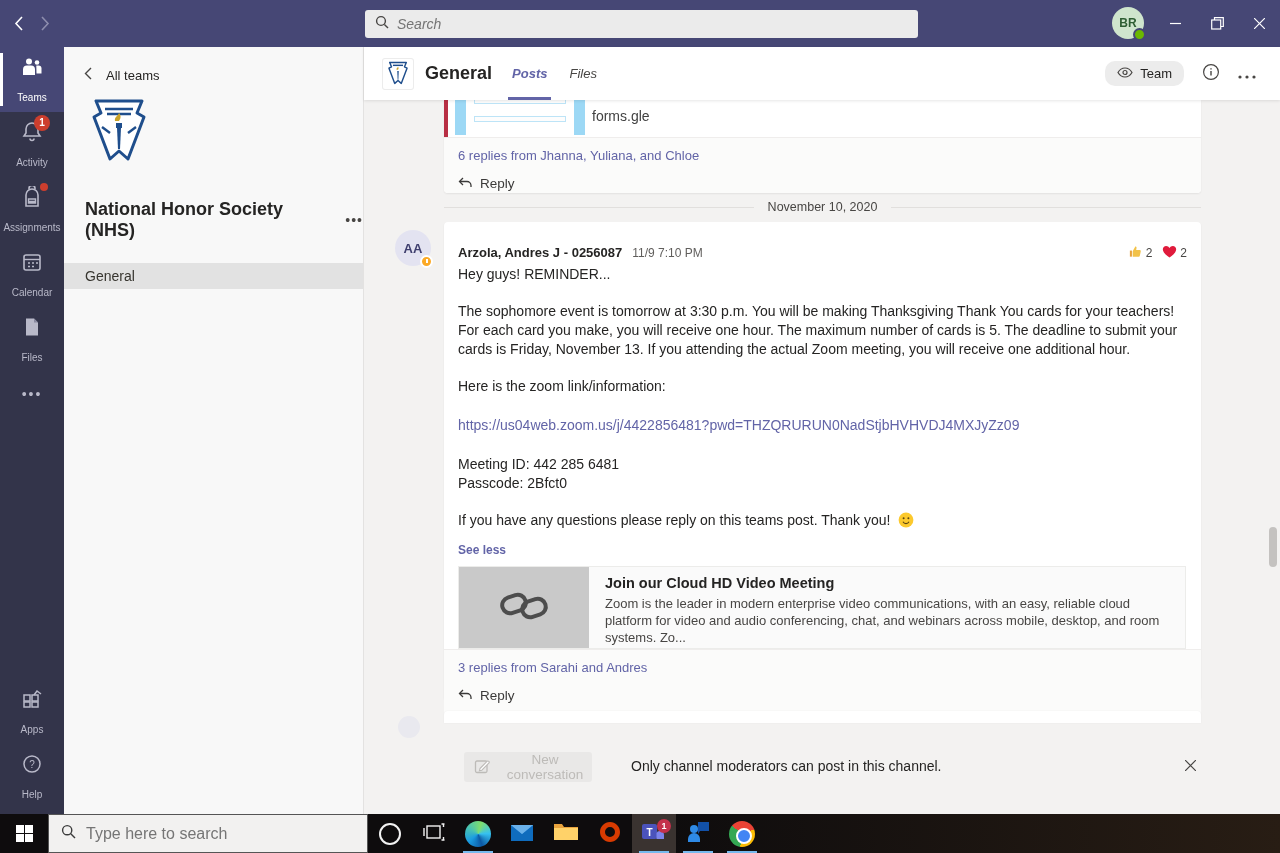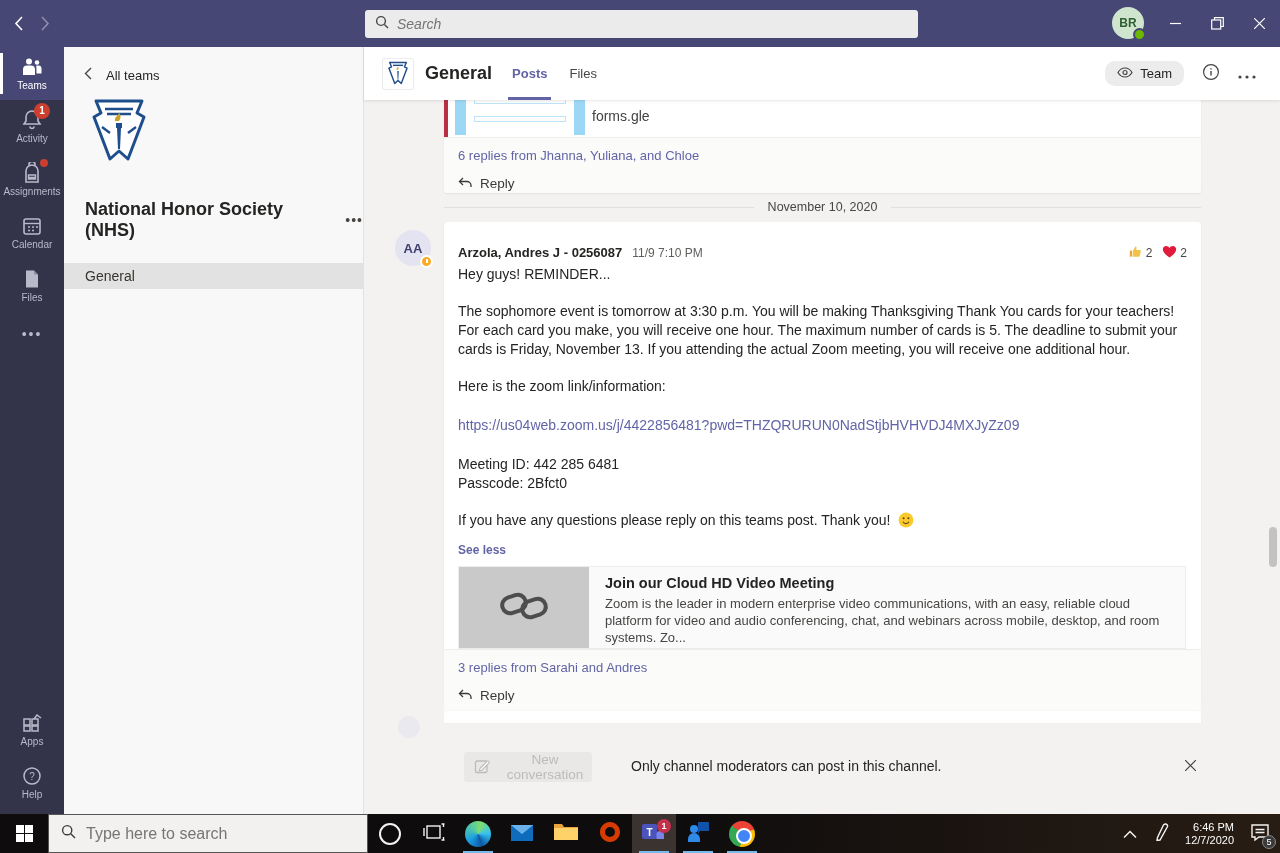--- a/index.html
+++ b/index.html
@@ -21,21 +21,21 @@
   .win-controls { position:absolute; right:0; top:0; height:47px; display:flex; }
   .win-btn { width:42px; height:47px; display:flex; align-items:center; justify-content:center; }
 
   
   .app-body { display:flex; height:767px; }
 
   
   .rail { width:64px; background:#33344a; display:flex; flex-direction:column; align-items:stretch; color:#b9b9c9; }
   .rail-item { position:relative; padding:8px 0 9px; text-align:center; cursor:pointer; }
   .rail-item .ico { height:24px; display:flex; align-items:center; justify-content:center; }
-  .rail-item .lbl { font-size:10px; margin-top:1px; color:#b9b9c9; }
+  .rail-item .lbl { font-size:10px; margin-top:13px; color:#b9b9c9; }
   .rail-item.active { background:#464775; }
   .rail-item.active::before { content:""; position:absolute; left:0; top:6px; bottom:6px; width:3px; background:#fff; }
   .rail-item.active .lbl { color:#fff; }
   .rail-badge { position:absolute; top:3px; left:34px; min-width:16px; height:16px; border-radius:8px; background:#cc3e2e;
     color:#fff; font-size:10px; font-weight:bold; line-height:16px; padding:0 3px; }
   .rail-dot { position:absolute; top:6px; left:40px; width:8px; height:8px; border-radius:50%; background:#cc3e2e; }
   .rail-more { text-align:center; color:#b9b9c9; font-size:14px; letter-spacing:2px; padding:14px 0; cursor:pointer; }
   .rail-spacer { flex:1; }
 
   
@@ -49,21 +49,21 @@
     padding-left:21px; font-size:14px; color:#37352f; cursor:pointer; }
 
   
   .main { flex:1; position:relative; background:#f3f2f1; }
   .chan-header { position:absolute; top:0; left:0; right:0; height:53px; background:#fff;
     box-shadow:0 1px 3px rgba(0,0,0,.1); display:flex; align-items:center; z-index:5; }
   .chan-logo { width:30px; height:30px; margin-left:19px; background:#fff; border-radius:2px;
     box-shadow:0 0 0 1px #ececec; display:flex; align-items:center; justify-content:center; }
   .chan-name { font-size:18px; font-weight:bold; color:#252423; margin-left:12px; }
   .chan-tabs { display:flex; margin-left:20px; gap:22px; height:53px; align-items:center; }
-  .chan-tab { font-size:13px; color:#484644; cursor:pointer; position:relative; height:53px; line-height:53px; }
+  .chan-tab { font-size:13px; color:#484644; cursor:pointer; position:relative; height:53px; line-height:53px;font-style:italic; }
   .chan-tab.active { color:#6264a7; font-weight:bold; }
   .chan-tab.active::after { content:""; position:absolute; left:-4px; right:-4px; bottom:0; height:3px; background:#6264a7; }
   .chan-right { margin-left:auto; display:flex; align-items:center; gap:18px; padding-right:24px; }
   .team-btn { display:flex; align-items:center; gap:7px; background:#ececec; border:none; border-radius:10px;
     padding:5px 12px; font-size:13px; color:#252423; cursor:pointer; font-family:"Liberation Sans",sans-serif; }
 
   .msgs { position:absolute; top:53px; left:0; right:0; bottom:0; overflow:hidden; }
   .card { position:absolute; left:80px; width:757px; background:#fff; border-radius:4px;
     box-shadow:0 1px 2px rgba(0,0,0,.07); }
   .replies-strip { background:#fbfbfa; border-top:1px solid #efedec; border-radius:0 0 4px 4px; padding:10px 14px 12px; }
@@ -530,32 +530,13 @@
           <rect x="12" y="2" width="11" height="9" fill="#1251a8"></rect>
           <path d="M14 11 l-2 3 v-3 z" fill="#1251a8"></path>
           <circle cx="8" cy="9" r="4" fill="#2e8ae6"></circle>
           <path d="M2 22 v-3 a6 6 0 0 1 12 0 v3 z" fill="#2e8ae6"></path>
         </svg></span>
   </div>
   <div class="tb-app running">
       <span class="chrome-icon"></span>
     </div>
 
-  <div class="tray">
-    <span><svg width="14" height="9" viewBox="0 0 14 9">
-          <path d="M1 7.5 L7 1.5 L13 7.5" fill="none" stroke="#f2f2f2" stroke-width="1.5"></path>
-        </svg></span>
-    <span><svg width="16" height="18" viewBox="0 0 16 18">
-          <path d="M10.5 2 c2-2 4.5-.5 4 1.5 L7 17 4 17.5 4.5 14.5 z" fill="none" stroke="#f2f2f2" stroke-width="1.4"></path>
-        </svg></span>
-    <div class="tray-clock">
-      <div>6:46 PM</div>
-      <div>12/7/2020</div>
-    </div>
-    <div class="notif">
-      <svg width="20" height="18" viewBox="0 0 20 18">
-          <path d="M2 2 h16 v12 h-9 l-4 3 v-3 H2 z" fill="none" stroke="#f2f2f2" stroke-width="1.4"></path>
-          <path d="M5.5 6.5 h9 M5.5 9.5 h9" stroke="#f2f2f2" stroke-width="1.3"></path>
-        </svg>
-      <span class="notif-badge">5</span>
-    </div>
-  </div>
 </div>
 
 </body></html>

